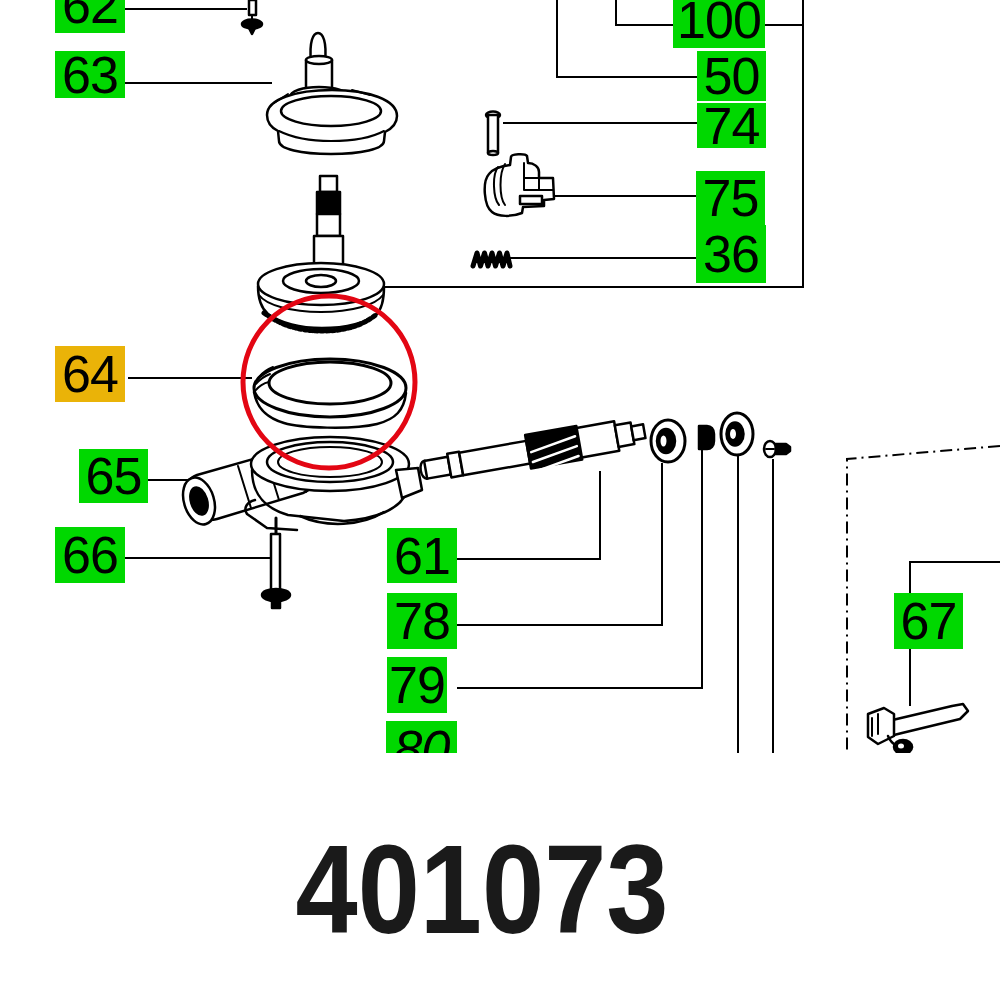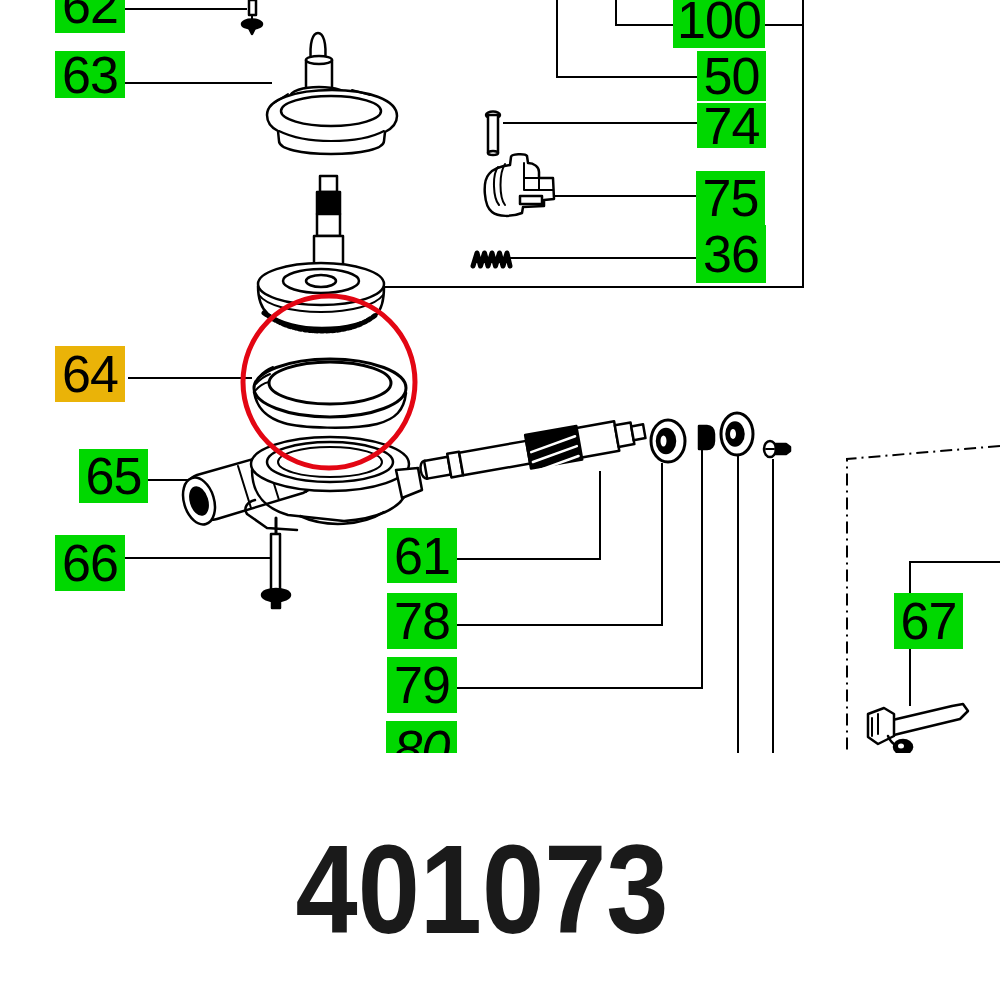--- a/index.html
+++ b/index.html
@@ -180,22 +180,22 @@
 
     <div class="callout" style="left:55px;top:-23px;width:70px;">62</div>
     <div class="callout" style="left:55px;top:51px;width:70px;height:47px;">63</div>
     <div class="callout" style="left:673px;top:-9px;width:92px;height:57px;">100</div>
     <div class="callout" style="left:697px;top:51px;height:50px;">50</div>
     <div class="callout" style="left:697px;top:103px;height:45px;">74</div>
     <div class="callout" style="left:696px;top:171px;height:54px;">75</div>
     <div class="callout" style="left:696px;top:225px;width:70px;height:58px;">36</div>
     <div class="callout red" style="left:55px;top:346px;width:70px;">64</div>
     <div class="callout" style="left:55px;top:449px;height:54px;margin-left:24px;">65</div>
-    <div class="callout" style="left:55px;top:527px;width:70px;margin-top:8px;">66</div>
+    <div class="callout" style="left:55px;top:527px;width:70px;">66</div>
     <div class="callout" style="left:387px;top:528px;width:70px;height:55px;">61</div>
     <div class="callout" style="left:387px;top:593px;width:70px;">78</div>
-    <div class="callout" style="left:387px;top:657px;width:70px;">79</div>
+    <div class="callout" style="left:387px;top:657px;width:60px;">79</div>
     <div class="callout" style="left:386px;top:721px;width:71px;font-style:italic;">80</div>
     <div class="callout" style="left:894px;top:593px;">67</div>
   </div>
 
   <div class="partnum">401073</div>
 </div>
 
 </body></html>

